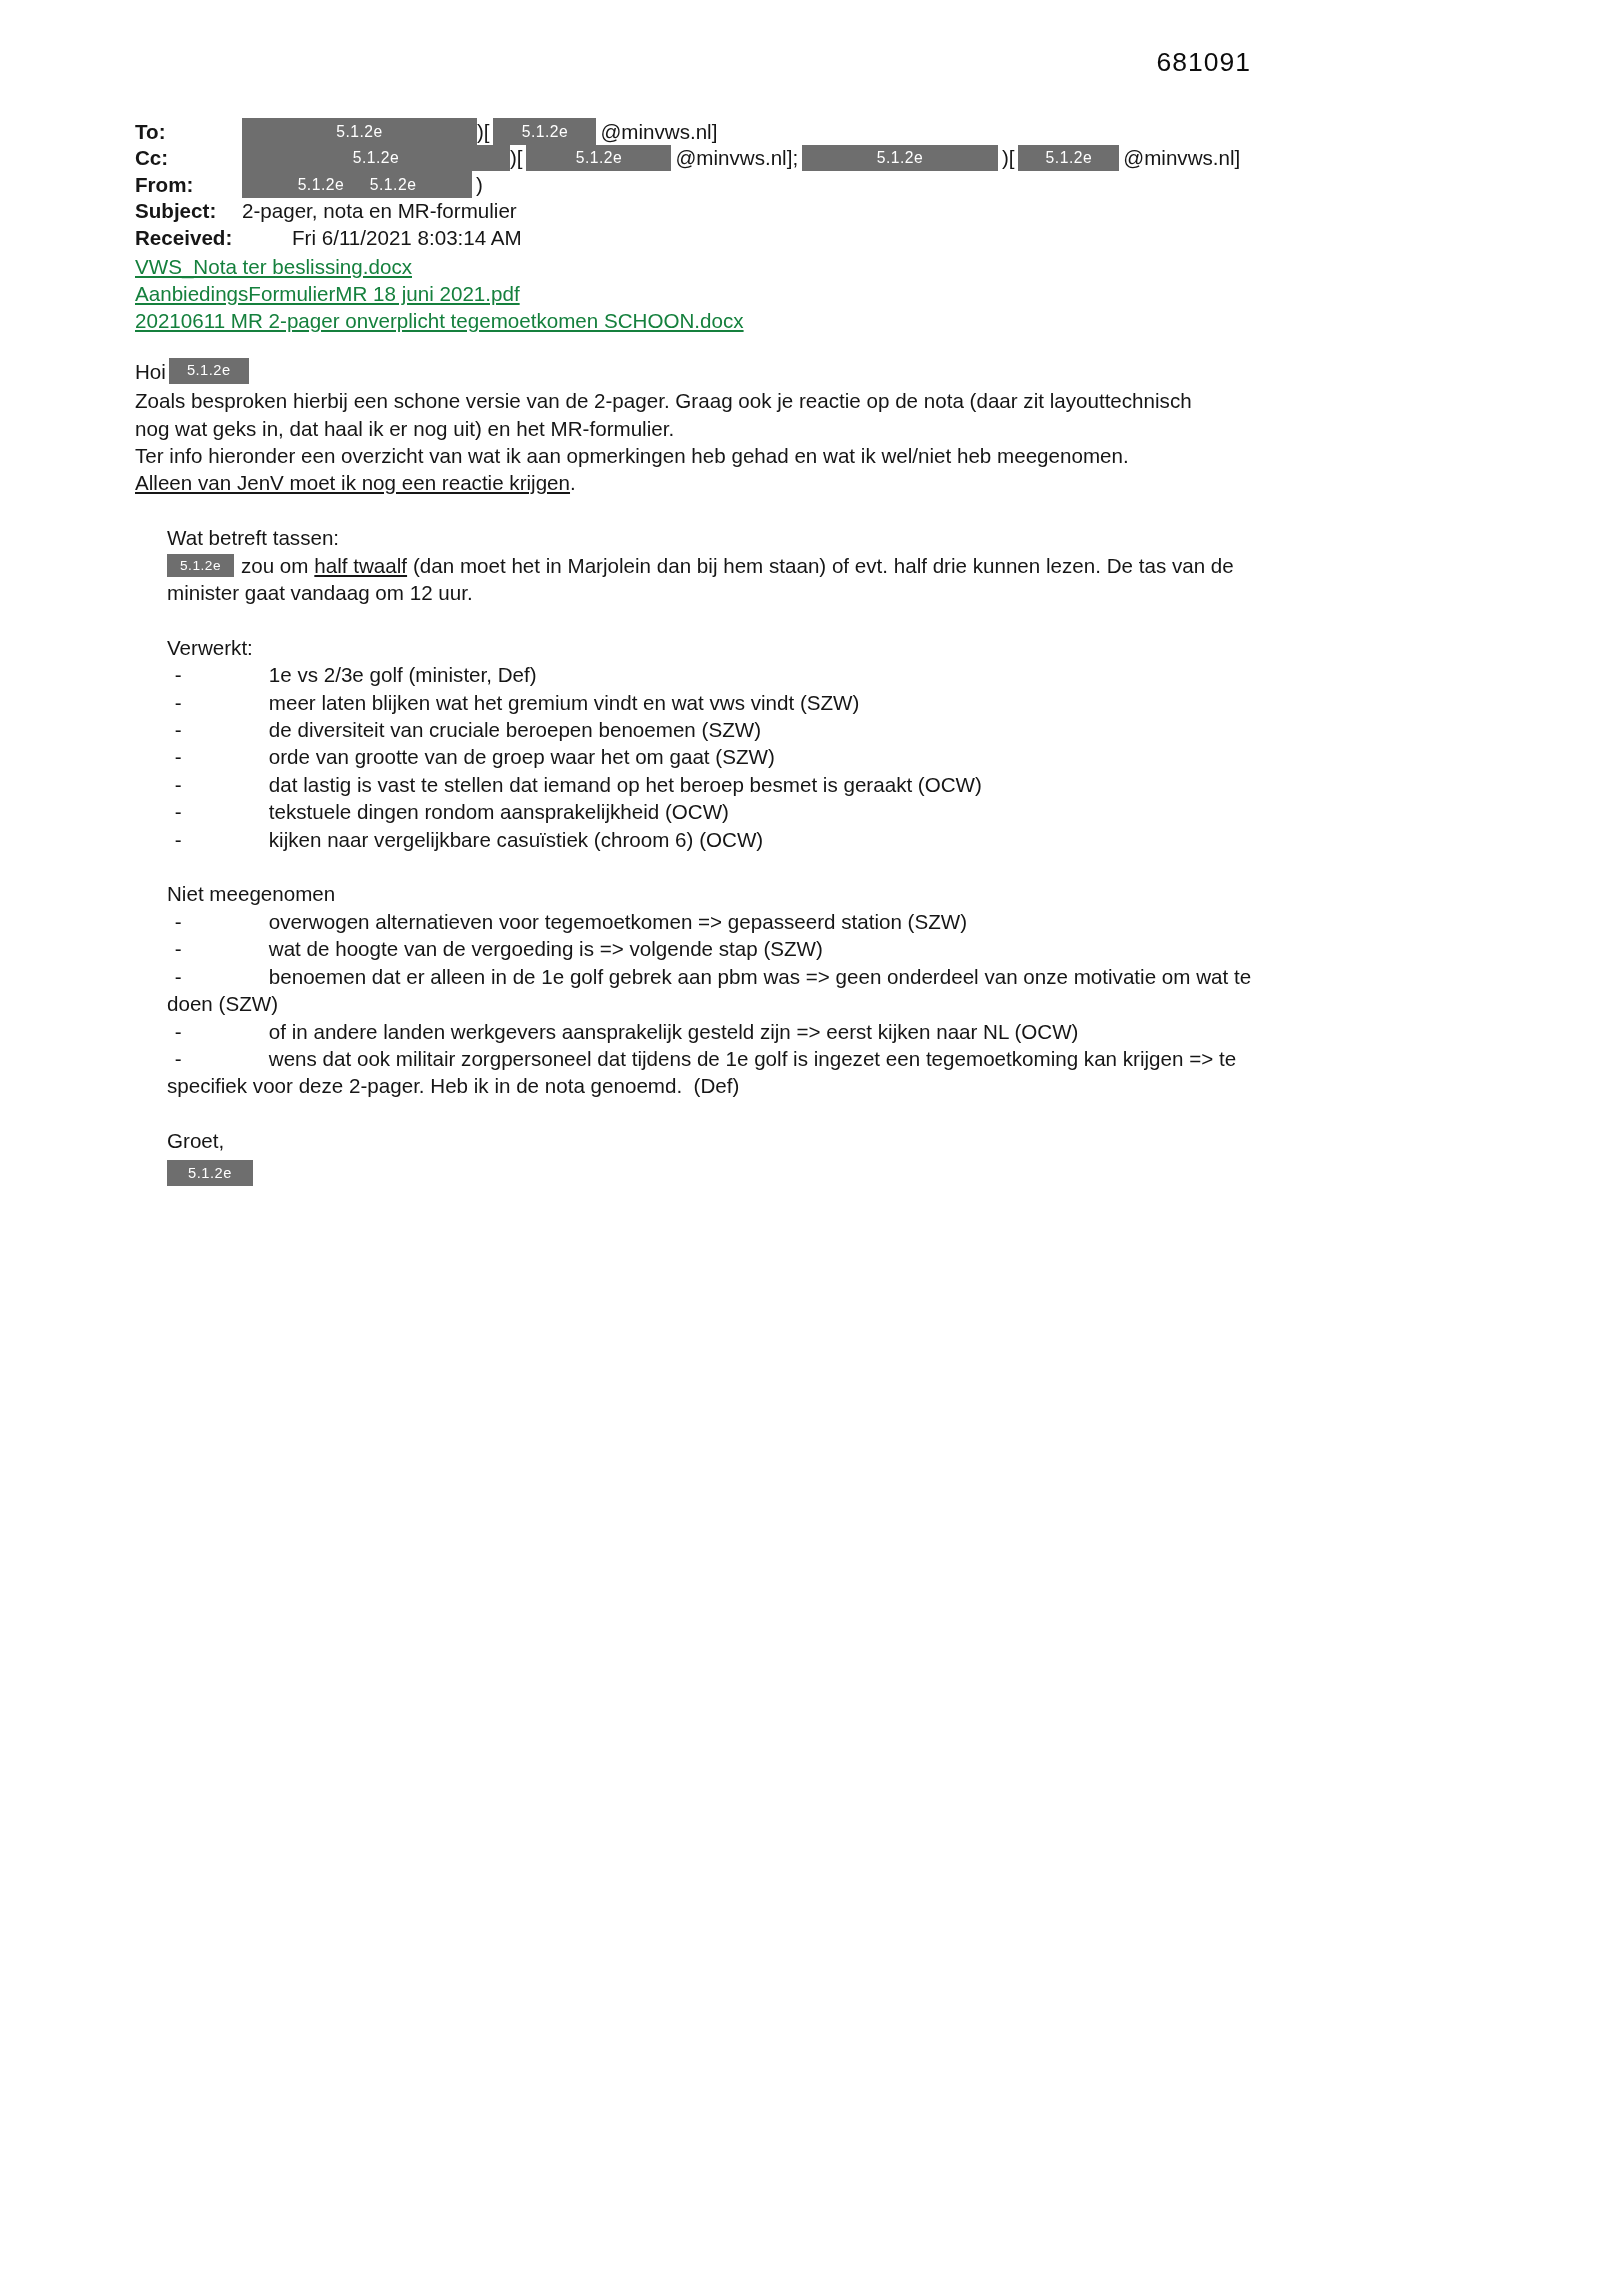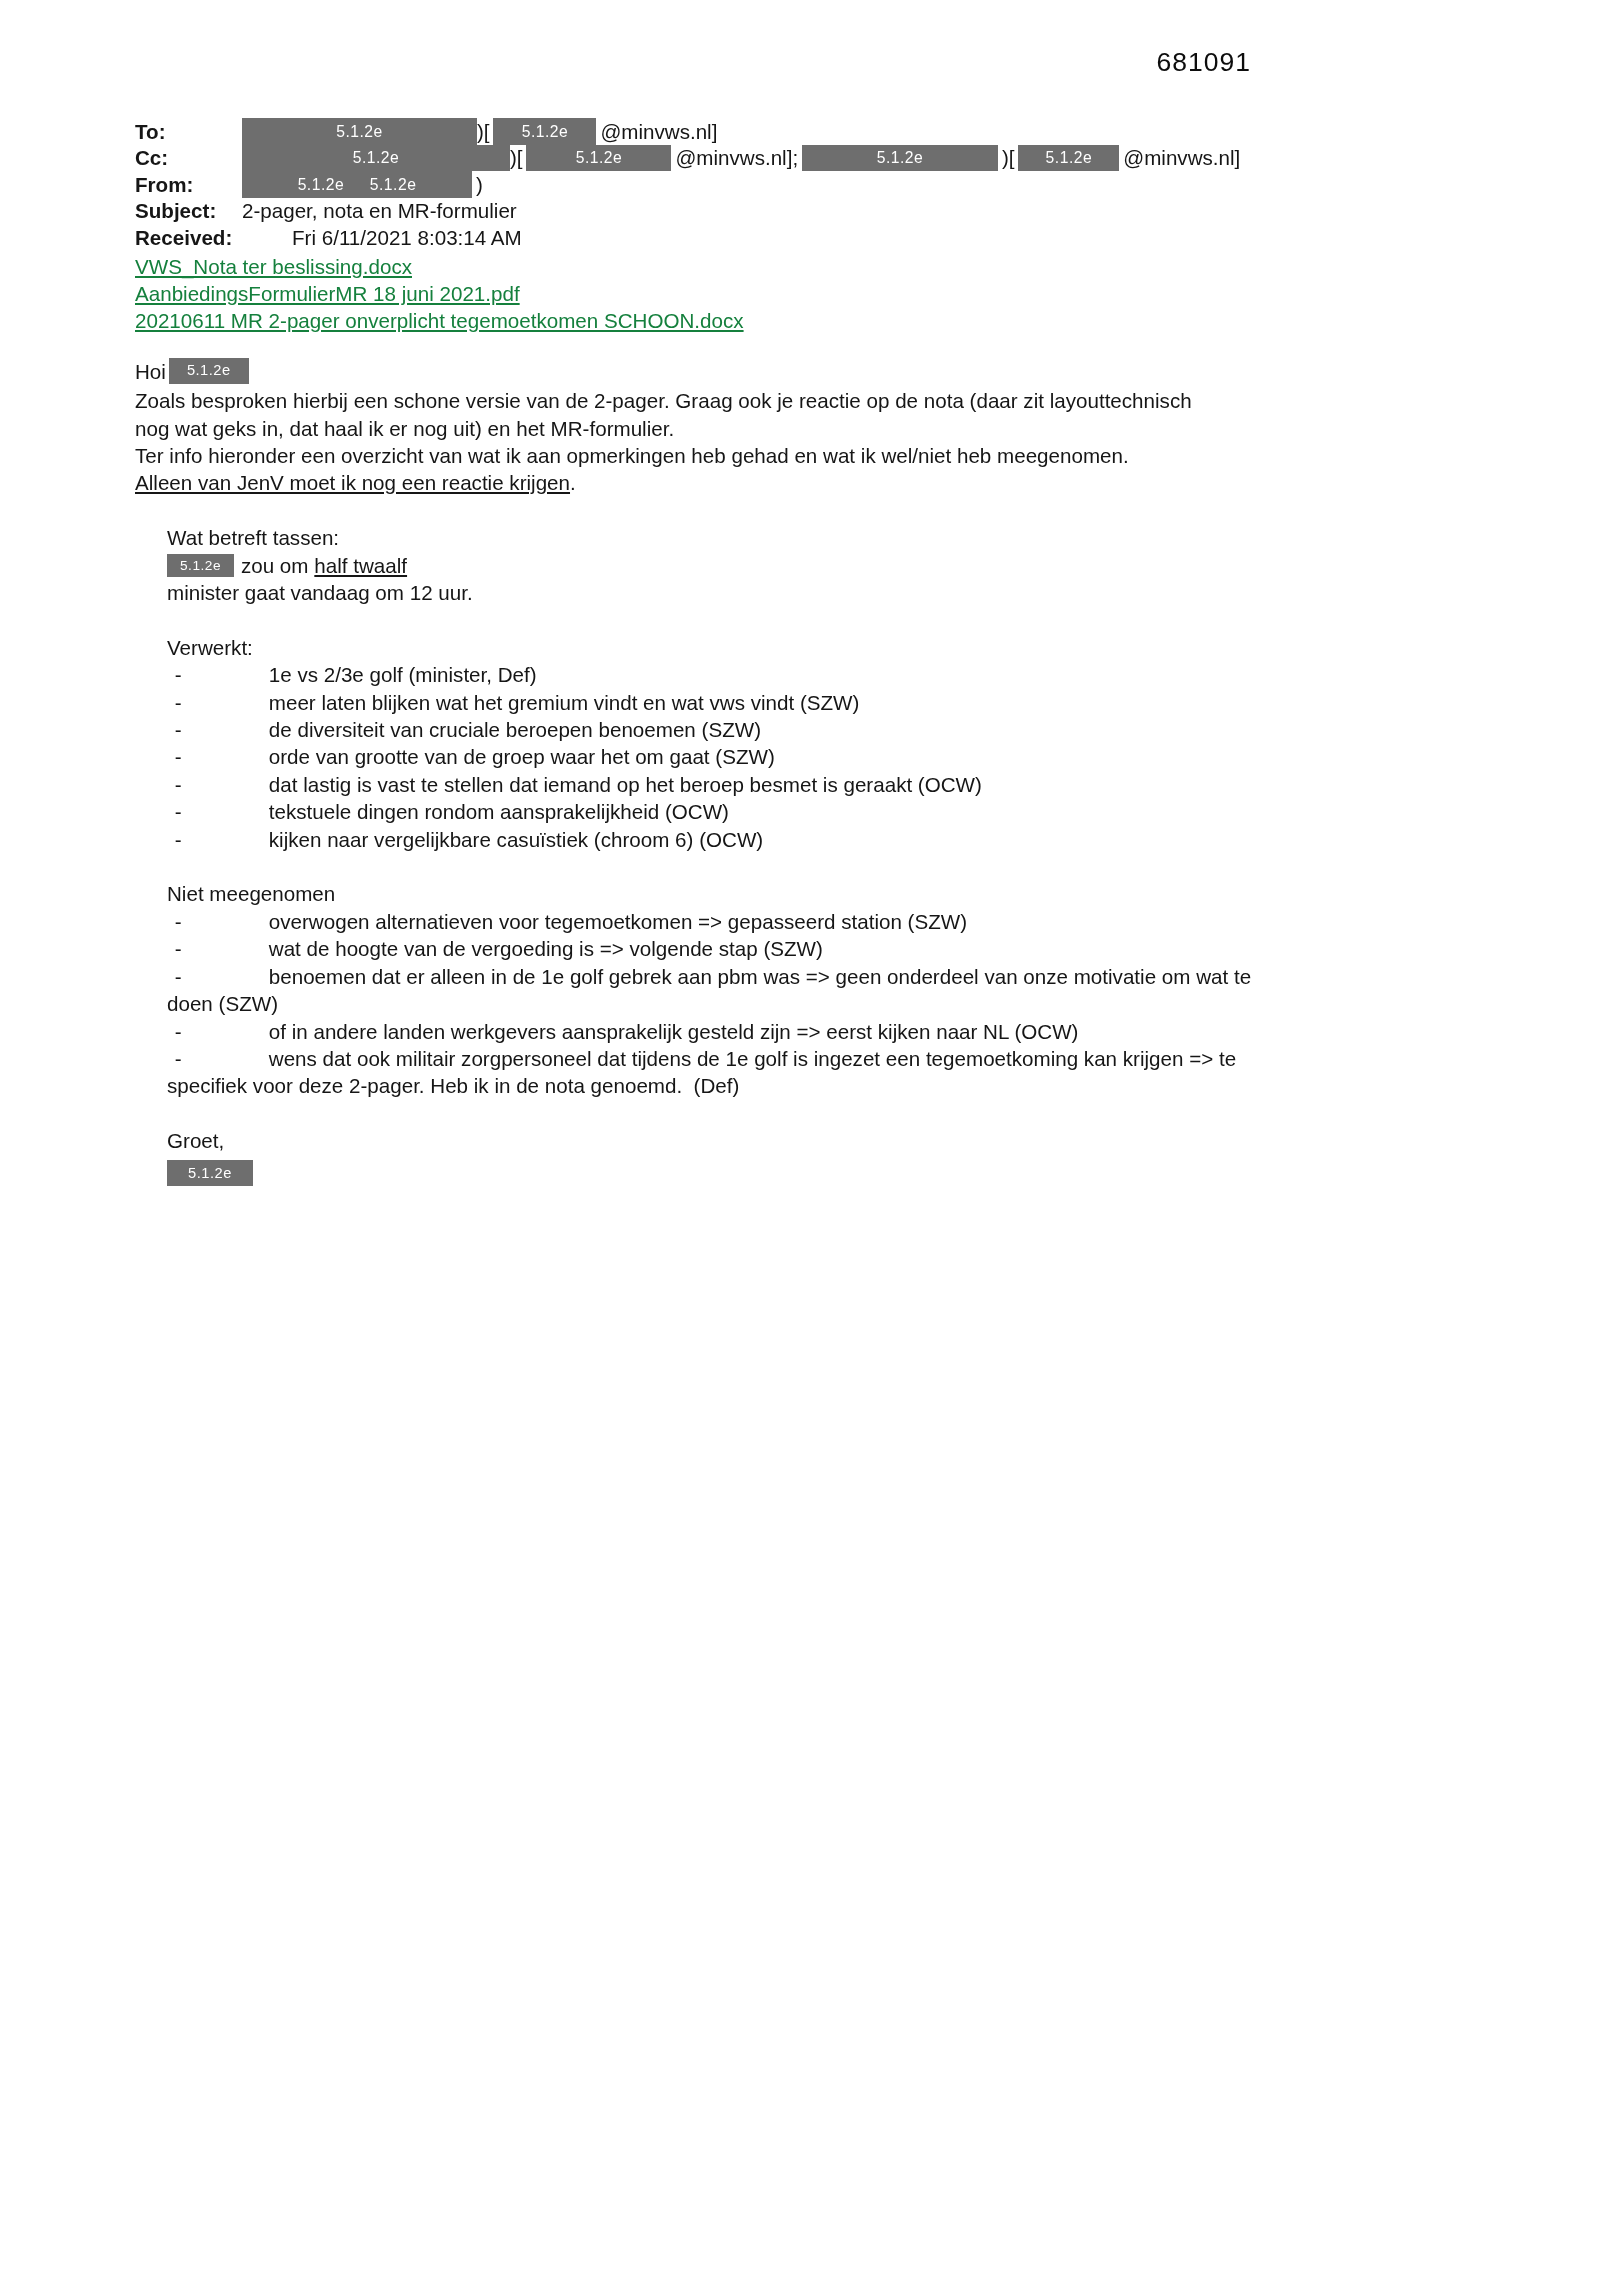--- a/index.html
+++ b/index.html
@@ -128,20 +128,21 @@
       <div class="line">nog wat geks in, dat haal ik er nog uit) en het MR-formulier.</div>
       <div class="line">Ter info hieronder een overzicht van wat ik aan opmerkingen heb gehad en wat ik wel/niet heb meegenomen.</div>
       <div class="line"><span class="underl">Alleen van JenV moet ik nog een reactie krijgen</span><span>.</span></div>
 
       <div class="section">
         <div class="line">Wat betreft tassen:</div>
         <div class="tassen-row">
           <span class="redact">5.1.2e</span>
             <span class="pre sp">zou om</span>
             <span class="pre sp underl">half twaalf</span>
+            <span class="pre">(dan moet het in Marjolein dan bij hem staan) of evt. half drie kunnen lezen. De tas van de</span>
         </div>
         <div class="line">minister gaat vandaag om 12 uur.</div>
       </div>
 
       <div class="section">
         <div class="line">Verwerkt:</div>
         <div class="brow">
             <span class="bdash">-</span>
             <span class="pre">1e vs 2/3e golf (minister, Def)</span>
           </div>

